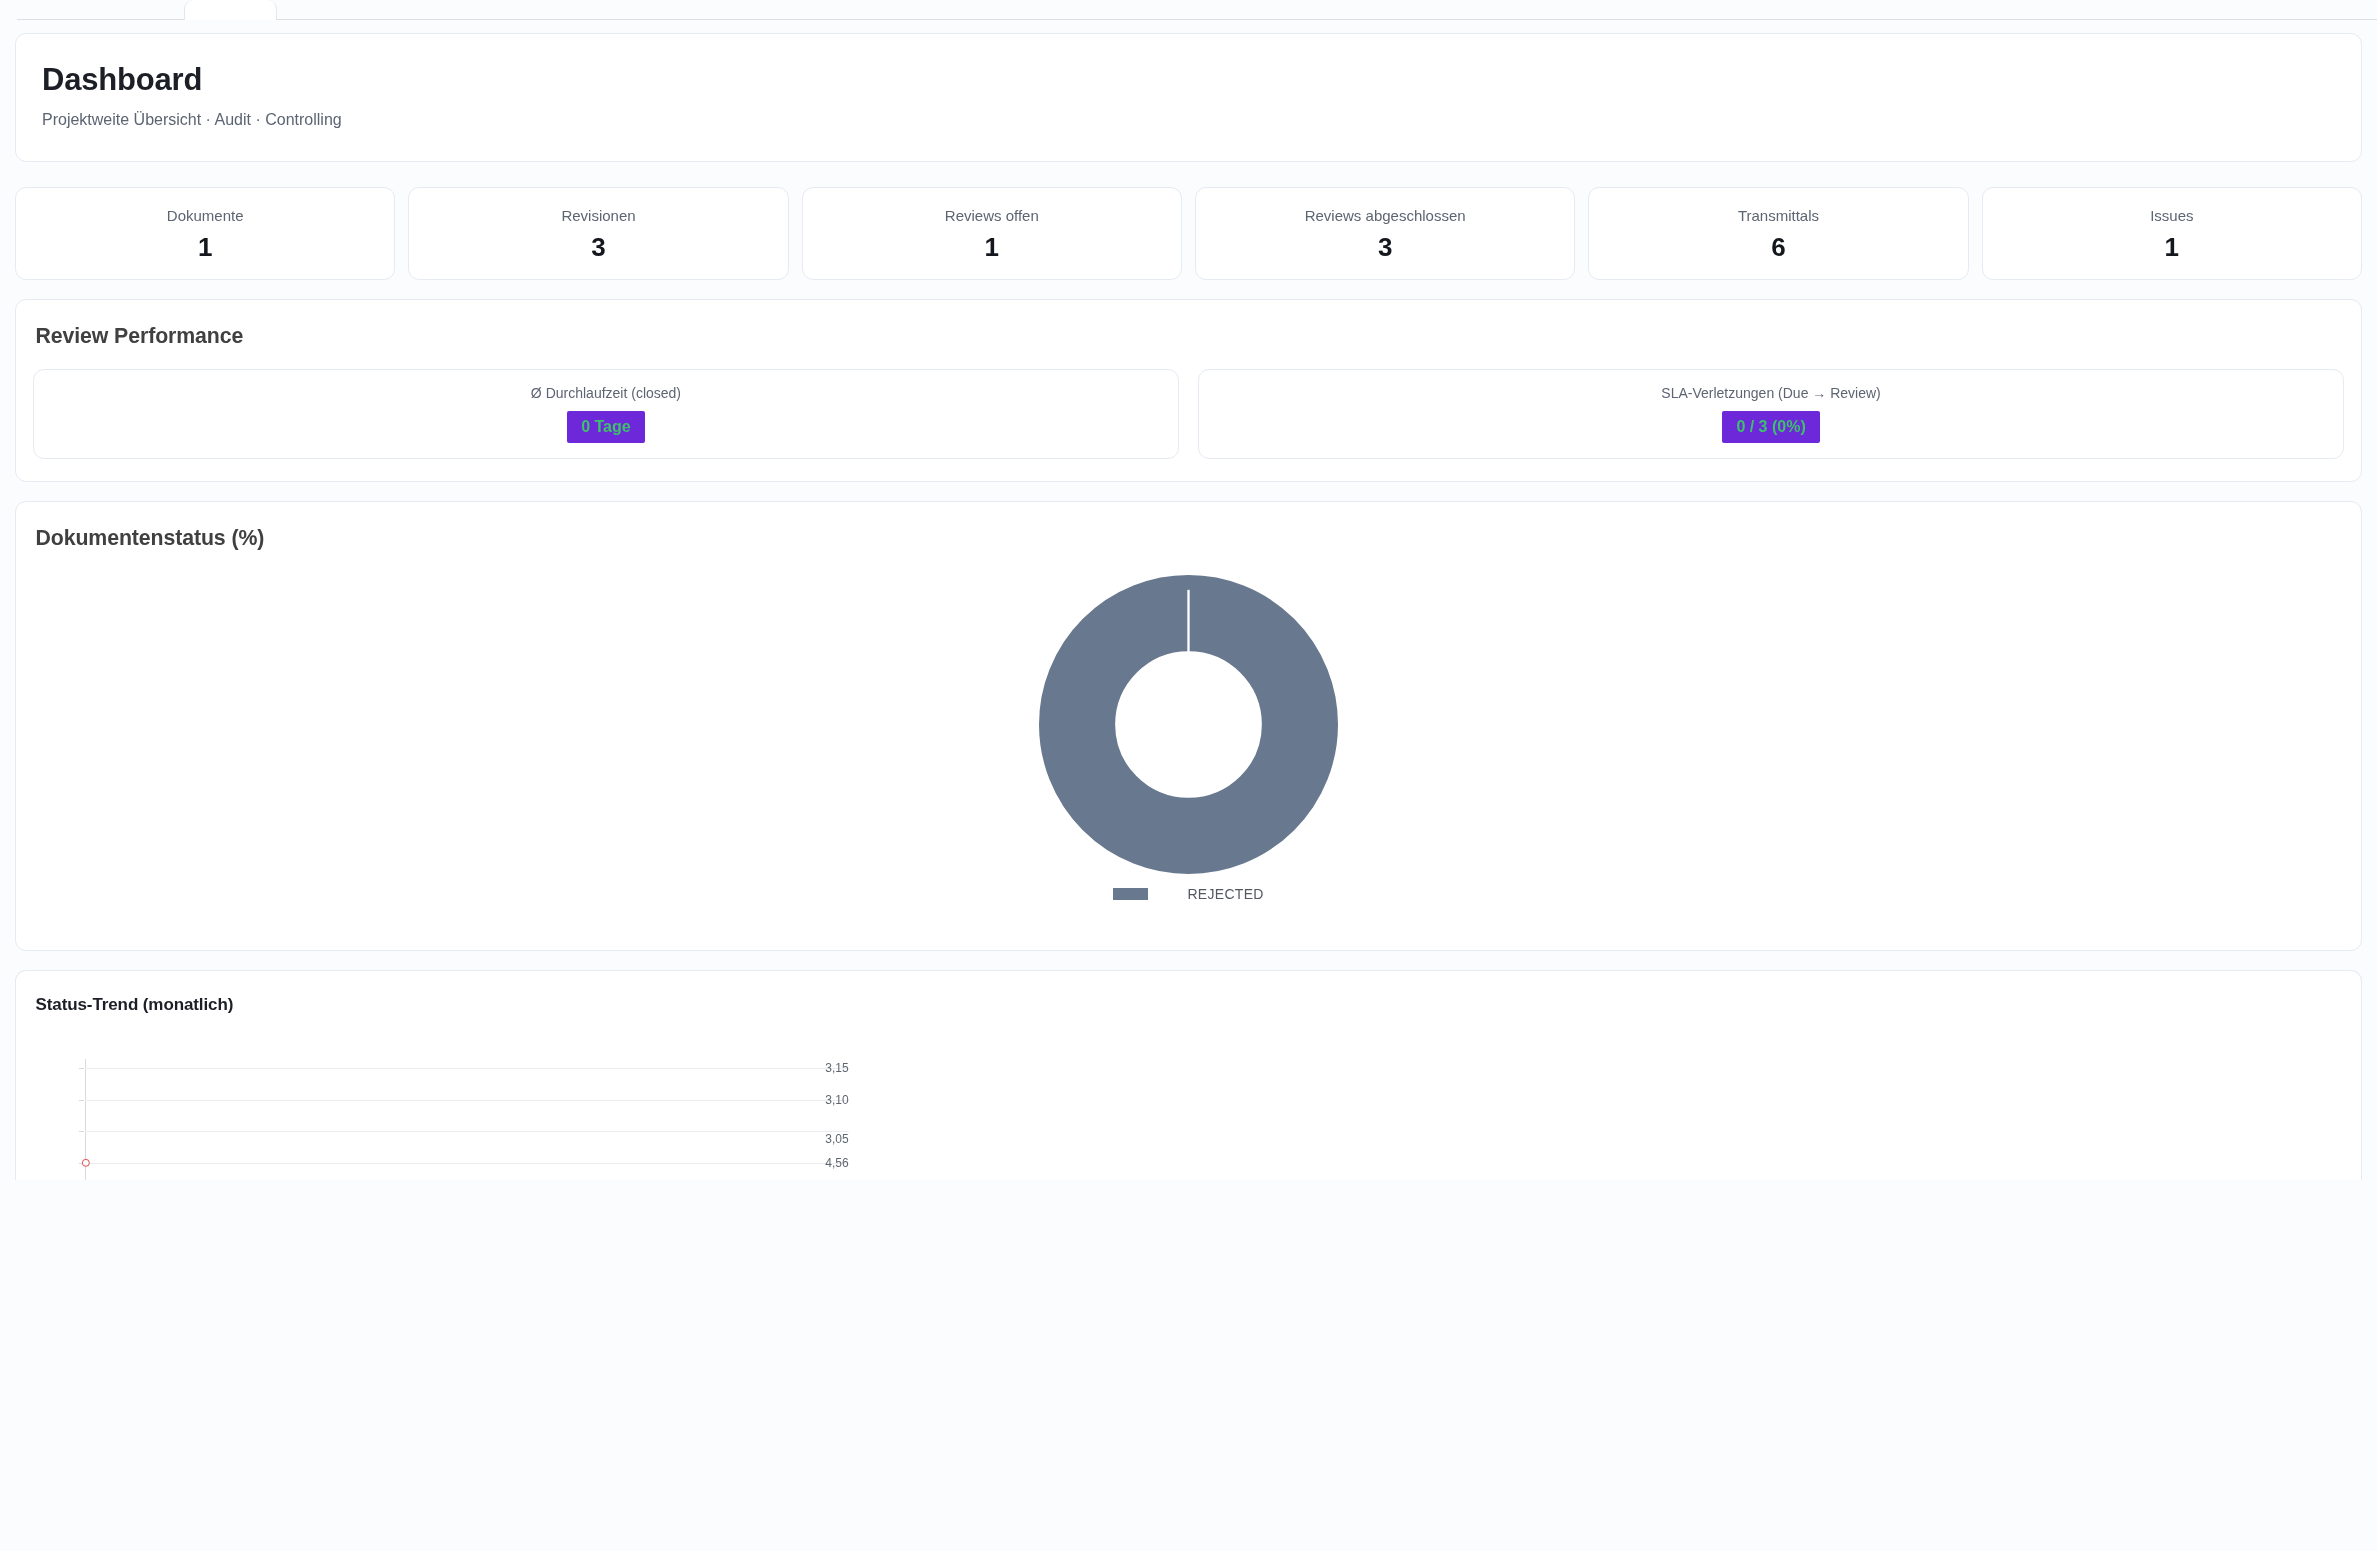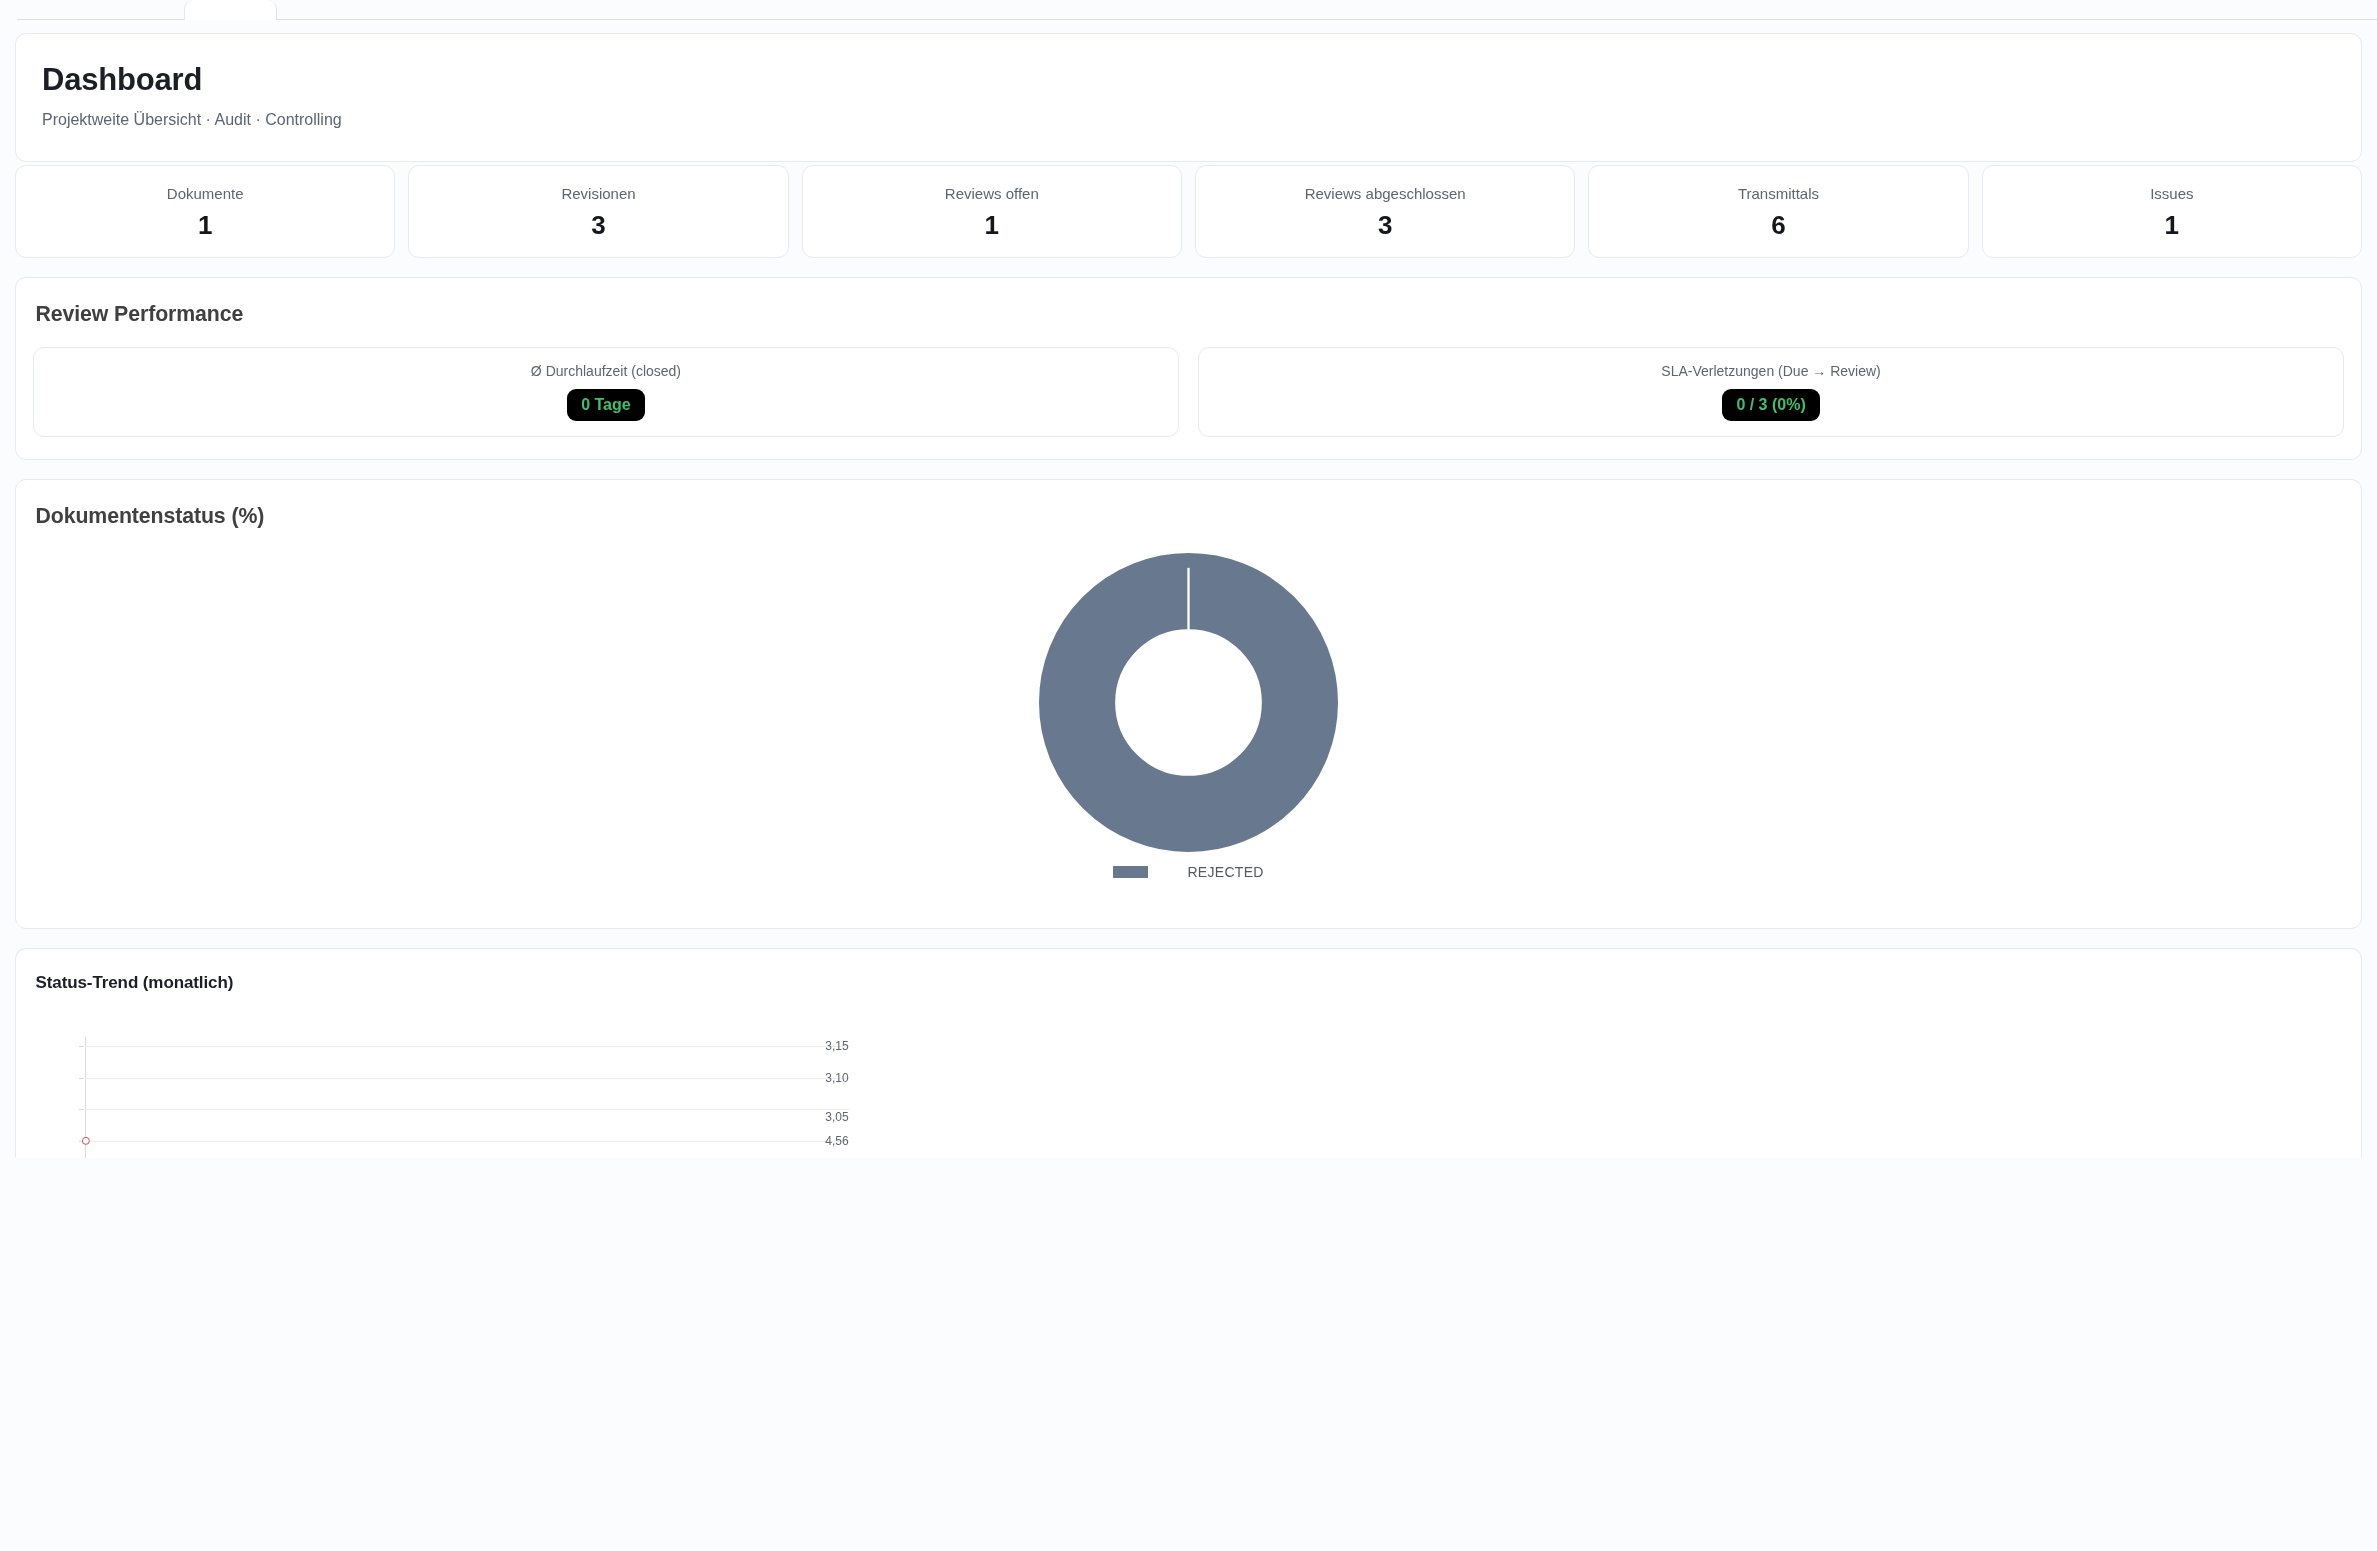--- a/index.html
+++ b/index.html
@@ -49,21 +49,21 @@
   
   .card {
     background: #ffffff;
     border: 0.9px solid #e6eaf2;
     border-radius: 11px;
   }
 
   
   .header-card {
     padding: 28px 26px 32px 26px;
-    margin-bottom: 3px;
+    margin-bottom: 25px;
   }
   .page-title {
     font-size: 31px;
     font-weight: 700;
     color: #1c1f26;
     letter-spacing: -0.2px;
     line-height: 1.15;
   }
   .page-subtitle {
     margin-top: 13px;
@@ -132,26 +132,26 @@
     align-items: center;
     justify-content: center;
     gap: 10.2px;
   }
   .perf-label {
     font-size: 14px;
     color: #5d6472;
   }
   .badge {
     display: inline-block;
-    background: #000000;
+    background: #6d28d9;
     color: #3cc26b;
     font-size: 16px;
     font-weight: 700;
     padding: 6.5px 14px;
-    border-radius: 9px;
+    border-radius: 2px;
     line-height: 1.15;
   }
 
   
   .donut-wrap {
     height: 357px;
     display: flex;
     flex-direction: column;
     align-items: center;
     justify-content: flex-start;

